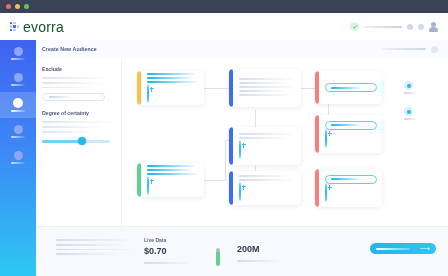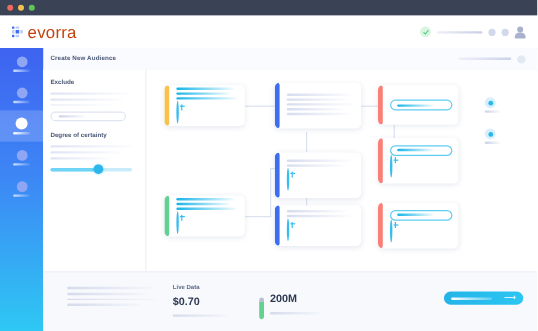--- a/index.html
+++ b/index.html
@@ -30,21 +30,21 @@
   .logo-wrap{display:flex;align-items:center;gap:4px;margin-left:10px;}
   .logo-grid{
     width:9px;height:9px;display:grid;
     grid-template-columns:repeat(3,1fr);grid-template-rows:repeat(3,1fr);
     gap:1px;
   }
   .logo-grid i{display:block;border-radius:0.5px;background:#3e6ef0;}
   .logo-grid i.pale{background:#b9cbf8;}
   .logo-grid i.off{background:transparent;}
   .logo-text{
-    font-size:14px;letter-spacing:0.2px;color:#c2410c;
+    font-size:14px;letter-spacing:0.2px;color:#14532d;
     font-weight:400;line-height:1;
   }
 
   .header-right{margin-left:auto;display:flex;align-items:center;gap:5px;margin-right:10px;}
   .chk{
     width:9px;height:9px;border-radius:50%;background:#d8f5e0;
     display:flex;align-items:center;justify-content:center;
   }
   .chk svg{display:block;}
   .hr-line{width:38px;height:2px;border-radius:1px;
@@ -395,21 +395,21 @@
         <div></div>
         <div></div>
     </div>
 
     <div class="metric" style="left:108px;">
       <div class="m-caption">Live Data</div>
       <div class="m-val">$0.70</div>
       <div class="m-under"></div>
     </div>
 
-    <div class="metric" style="left:180px;top:18px;padding-left:9px;">
+    <div class="metric" style="left:180px;top:18px;padding-left:21px;">
       <span class="gauge"></span>
       <div class="m-val">200M</div>
       <div class="m-under" style="width:42px;"></div>
     </div>
 
     <div class="cta">
       <span class="cl"></span>
       <span class="ar">⟶</span>
     </div>
   </div>

